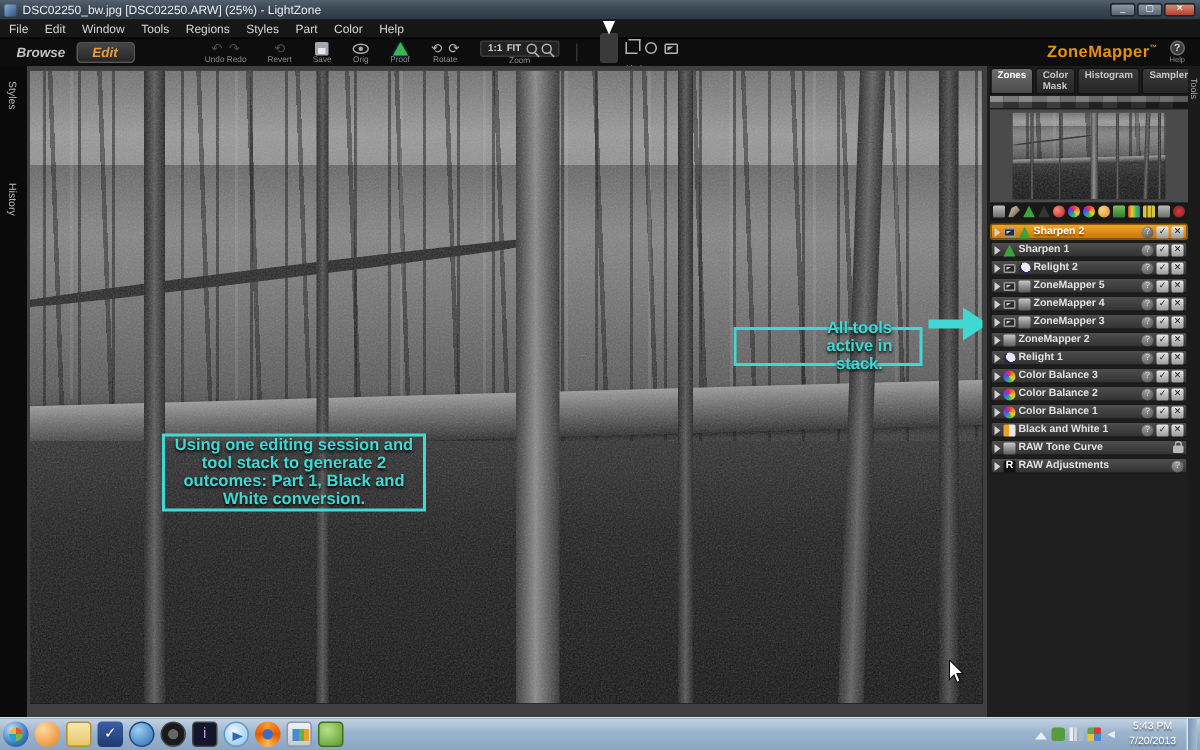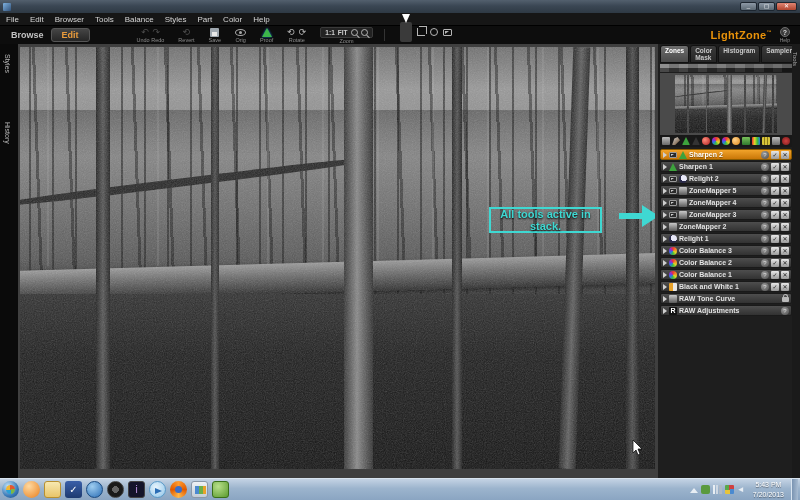--- a/index.html
+++ b/index.html
@@ -17,21 +17,21 @@
   .win-btn.close{background:linear-gradient(180deg,#e08573,#b0442e);width:21px;}
 
   
   .menubar{position:absolute;left:0;top:13px;width:800px;height:13px;background:#161616;
     display:flex;align-items:center;gap:11px;padding:0 6px;border-bottom:1px solid #000;}
   .menubar span{color:#d6d6d6;font-size:8px;}
 
   
   .toolbar{position:absolute;left:0;top:26px;width:800px;height:18px;background:#0d0d0d;
     display:flex;align-items:center;padding:0 6px;}
-  .modebtns{display:flex;align-items:center;gap:2px;margin-right:40px;}
+  .modebtns{display:flex;align-items:center;gap:2px;margin-right:40px;font-style:italic;}
   .browse-lbl{color:#c2c2c2;font-size:9px;font-weight:bold;padding:2px 5px;}
   .edit-btn{font-size:9px;font-weight:bold;color:#e89b3c;padding:1px 10px;border:1px solid #565656;border-radius:3px;
     background:linear-gradient(180deg,#454545,#262626);}
   .tgroup{display:flex;flex-direction:column;align-items:center;margin:0 7px;}
   .tgroup .ticon{height:10px;display:flex;align-items:center;gap:4px;}
   .tgroup .tlabel{font-size:5.5px;color:#8d8d8d;margin-top:0px;}
   .glyph{color:#b5b5b5;font-size:9px;line-height:10px;}
   .glyph.dim{color:#4e4e4e;}
   .floppy{width:9px;height:9px;background:#9fa8b0;border-radius:1px;position:relative;}
   .floppy::after{content:"";position:absolute;left:2px;top:4px;width:5px;height:4px;background:#e8e8e8;}
@@ -89,21 +89,21 @@
   .scene .trunk.a{left:12%;width:2.1%;background:linear-gradient(90deg,#1f1f1f,#565656 50%,#1f1f1f);}
   .scene .trunk.b{left:30%;width:1.4%;background:linear-gradient(90deg,#242424,#4c4c4c 50%,#242424);}
   .scene .trunk.c{left:68%;width:1.6%;background:linear-gradient(90deg,#202020,#505050 50%,#202020);}
   .scene .trunk.d{left:86%;width:2.7%;background:linear-gradient(90deg,#262626,#5e5e5e 50%,#262626);transform:rotate(2deg);}
   .scene .trunk.e{left:95.5%;width:2%;background:linear-gradient(90deg,#1c1c1c,#4a4a4a 50%,#1c1c1c);}
   .scene .noise{position:absolute;inset:0;width:100%;height:100%;opacity:.28;}
 
   
   .ann{position:absolute;border:2px solid #3fd8d2;color:#3fd8d2;font-weight:bold;font-size:11px;line-height:1.1;
     display:flex;align-items:center;justify-content:center;text-align:center;text-shadow:0 1px 2px #000;padding:2px;}
-  .ann.b1{left:469px;top:160px;width:113px;height:26px;}
+  .ann.b1{left:469px;top:171px;width:126px;height:26px;padding-left:44px;}
   .ann.b2{left:88px;top:242px;width:176px;height:52px;}
   .ann.b3{left:433px;top:285px;width:148px;height:34px;}
   .arrow-shaft{position:absolute;left:599px;top:166px;width:24px;height:6px;background:#3fd8d2;}
   .arrow-head{position:absolute;left:622px;top:158px;width:0;height:0;
     border-top:11px solid transparent;border-bottom:11px solid transparent;border-left:17px solid #3fd8d2;}
   .mouse-cursor{position:absolute;left:612px;top:393px;}
 
   
   .rpanel{width:142px;background:#1e1e1e;display:flex;}
   .rp-main{width:134px;padding:0 0 0 2px;}
@@ -197,33 +197,34 @@
       <feTurbulence type="fractalNoise" baseFrequency="0.9" numOctaves="2" result="n"></feTurbulence>
       <feColorMatrix in="n" type="saturate" values="0"></feColorMatrix>
     </filter>
   </defs>
 </svg>
 
 <div id="app">
 
   <div class="titlebar">
     <div class="appico"></div>
+    <span>DSC02250_bw.jpg [DSC02250.ARW] (25%) - LightZone</span>
     <div class="win-controls">
       <div class="win-btn">_</div>
       <div class="win-btn">▢</div>
       <div class="win-btn close">✕</div>
     </div>
   </div>
 
   <div class="menubar" id="menu-items">
       <span>File</span>
       <span>Edit</span>
-      <span>Browser</span>
+      <span>Window</span>
       <span>Tools</span>
-      <span>Balance</span>
+      <span>Regions</span>
       <span>Styles</span>
       <span>Part</span>
       <span>Color</span>
       <span>Help</span>
     </div>
 
   <div class="toolbar">
     <div class="modebtns">
       <span class="browse-lbl">Browse</span>
       <span class="edit-btn">Edit</span>
@@ -289,21 +290,21 @@
       <div class="modesbox">
         <span class="cursel"><span class="cursor-ico"></span></span>
         <span class="crop-ico"></span>
         <span class="circ-ico"></span>
         <span class="flag-ico"></span>
       </div>
       <div class="tlabel">Modes</div>
     </div>
 
     <div class="logo-area">
-      <span class="logo-text"><span>LightZone</span><sup>™</sup></span>
+      <span class="logo-text"><span>ZoneMapper</span><sup>™</sup></span>
       <span class="help-cluster">
         <span class="help-circle">?</span>
         <span class="help-lbl">Help</span>
       </span>
     </div>
   </div>
 
   <div class="content">
 
     <div class="left-rail">
@@ -328,20 +329,21 @@
           <div class="trunk d"></div>
           <div class="trunk e"></div>
           <svg class="noise" preserveAspectRatio="none">
               <rect width="100%" height="100%" filter="url(#grain)"></rect>
             </svg>
         </div>
 
         <div class="ann b1">All tools active in stack.</div>
         <div class="arrow-shaft"></div>
         <div class="arrow-head"></div>
+        <div class="ann b2">Using one editing session and tool stack to generate 2 outcomes: Part 1, Black and White conversion.</div>
 
         <svg class="mouse-cursor" width="12" height="16">
           <polygon points="1,0 1,13 4,10 6,15 8,14 6,9 10,9" fill="#fff" stroke="#000" stroke-width="0.7"></polygon>
         </svg>
       </div>
     </div>
 
     <div class="rpanel">
       <div class="rp-main">
         <div class="tabs" id="rp-tabs">

